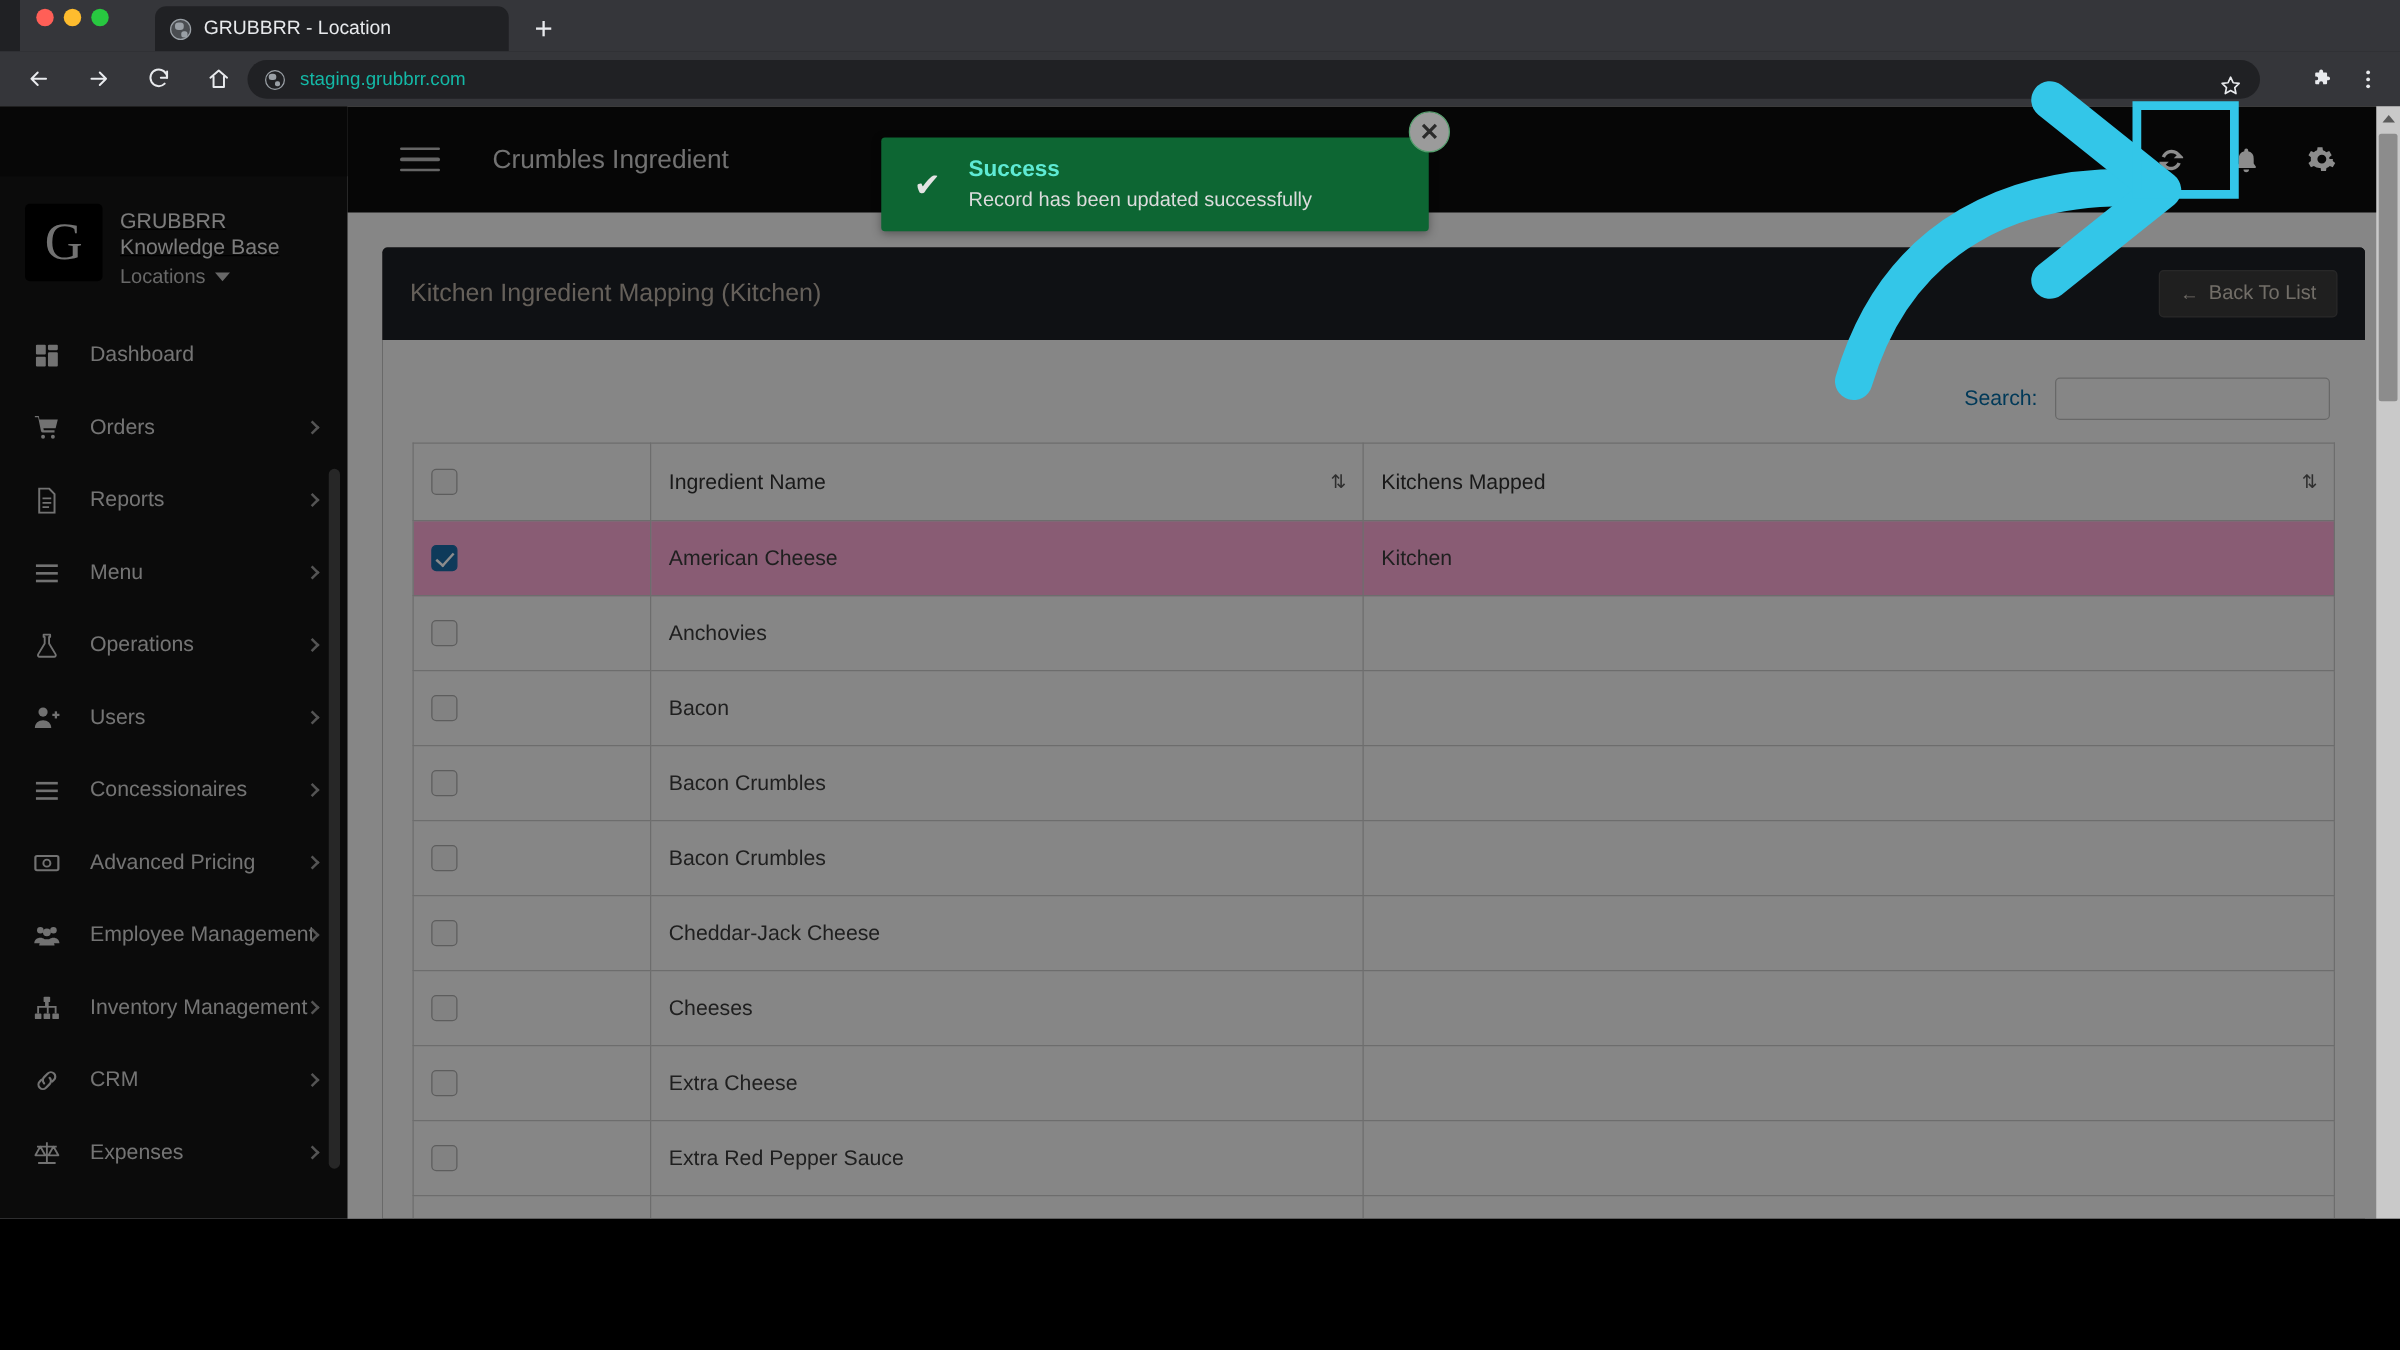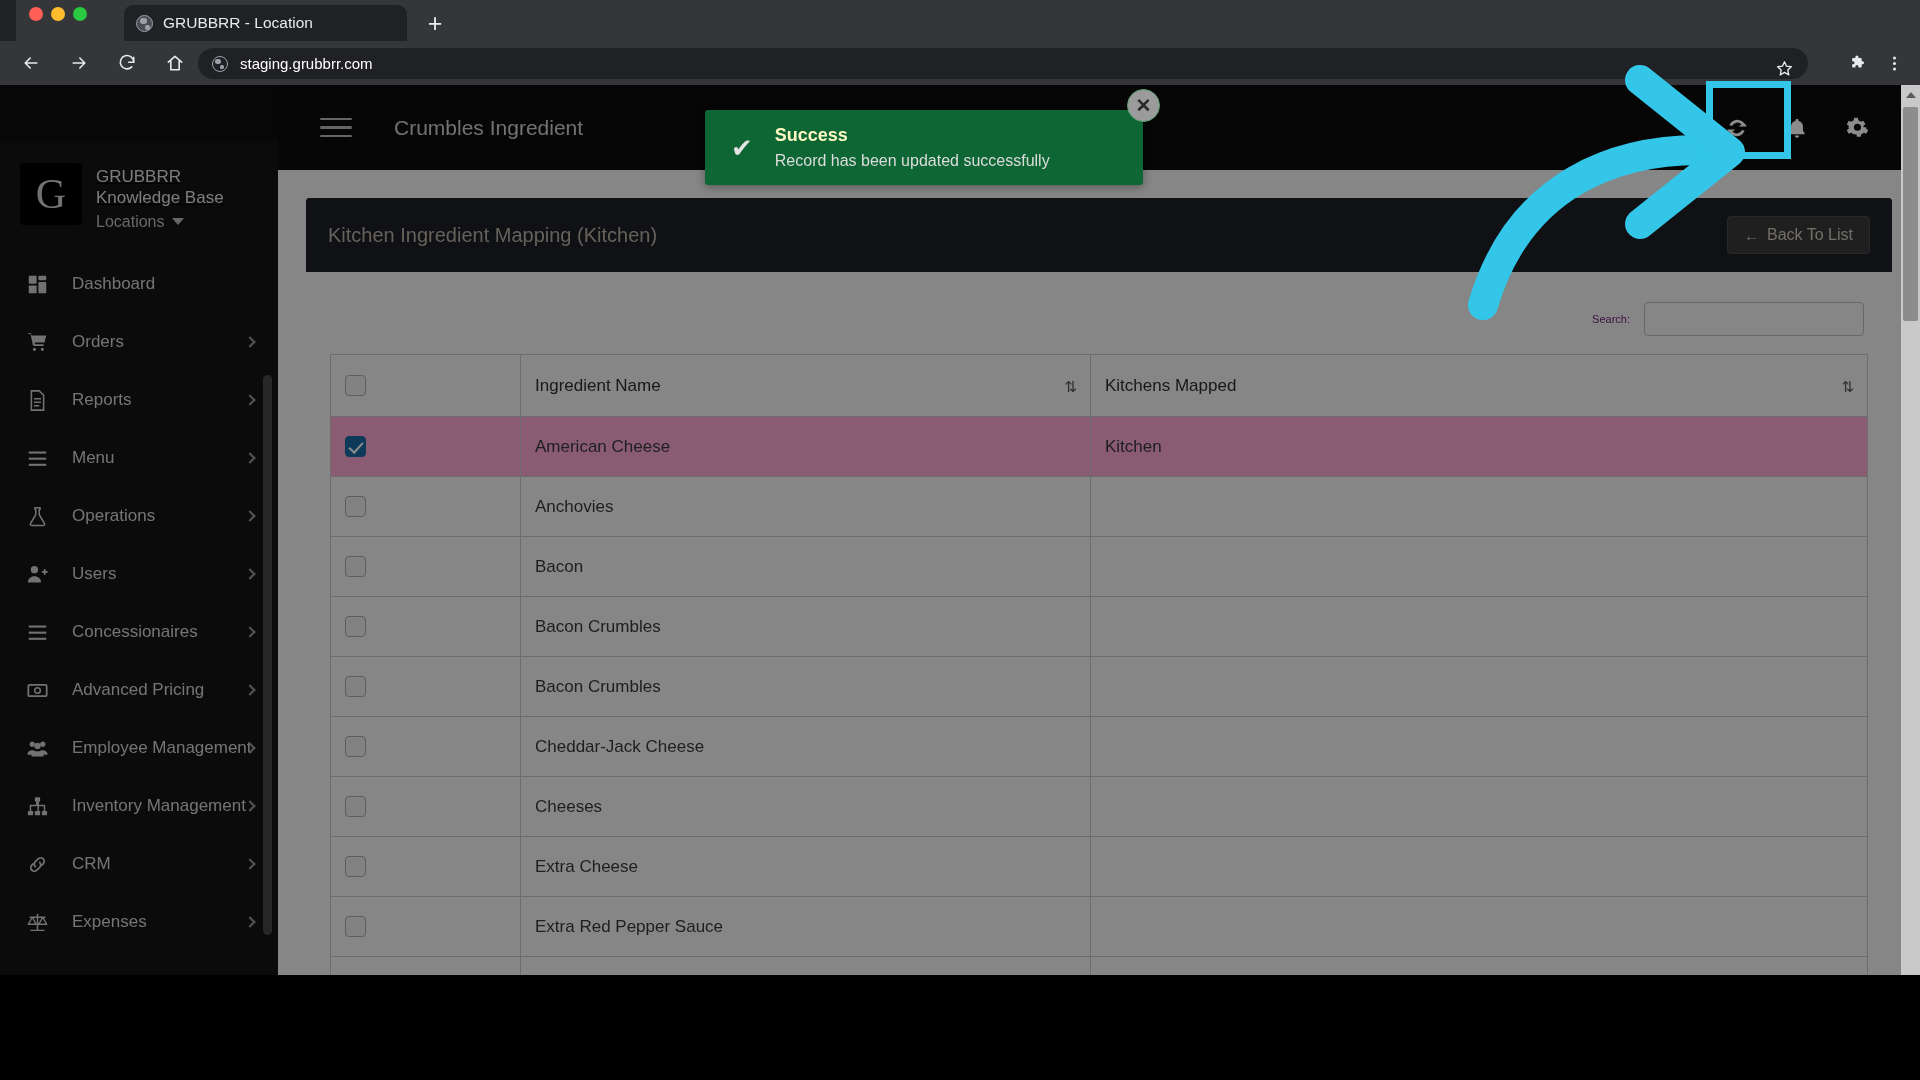--- a/index.html
+++ b/index.html
@@ -71,21 +71,21 @@
     border: 1.5px solid #9aa0a6; position: relative; flex: none;
   }
   .omni-ico::before {
     content: ""; position: absolute; left: 2px; top: 2px;
     width: 6px; height: 5px; border-radius: 40%; background: #9aa0a6;
   }
   .omni-ico::after {
     content: ""; position: absolute; left: 7px; top: 8px;
     width: 4px; height: 4px; border-radius: 40%; background: #9aa0a6;
   }
-  .omni-url { font-size: 15px; color: #ffffff; flex: 1; }
+  .omni-url { font-size: 15px; color: #14b8a6; flex: 1; }
   .star-btn { position: absolute; right: 120px; top: 11px; }
   .tb-right { position: absolute; right: 10px; top: 6px; display: flex; align-items: center; gap: 4px; }
   .tb-ico { width: 32px; height: 32px; display: flex; align-items: center; justify-content: center; }
   .tb-ico svg { width: 19px; height: 19px; }
 
   
   #app {
     position: absolute; top: 85px; left: 0; width: 1920px; height: 890px;
     background: #f4f4f4; overflow: hidden;
   }
@@ -168,21 +168,21 @@
   .card-title { font-size: 20px; color: #b9b0a4; }
   .back-btn {
     margin-left: auto; background: #3a3a3a; color: #cfc8bd; font-size: 16px;
     border: 1px solid #4a4a4a; border-radius: 4px; padding: 9px 16px;
     display: inline-flex; align-items: center; gap: 8px;
   }
   .back-btn .arr { font-size: 15px; }
 
   .card-body { background: #f4f4f4; padding: 22px 24px 0 24px; min-height: 730px; }
   .search-row { display: flex; justify-content: flex-end; align-items: center; gap: 14px; padding: 8px 4px 18px 0; }
-  .search-lbl { font-size: 11px; color: #701a75; }
+  .search-lbl { font-size: 17px; color: #0369a1; }
   .search-input {
     width: 220px; height: 34px; border: 1px solid #bdbdbd; border-radius: 4px;
     background: transparent;
   }
 
   table.dt { width: 100%; border-collapse: collapse; background: transparent; }
   table.dt th, table.dt td {
     border: 1px solid #c6c6c6; padding: 0 14px; text-align: left;
     font-weight: normal;
   }
@@ -227,21 +227,21 @@
 
   
   #toast {
     position: absolute; left: 705px; top: 110px; width: 438px; height: 75px;
     background: #0d6633; border-radius: 3px; z-index: 60;
     display: flex; align-items: center; gap: 22px; padding: 0 26px;
     box-shadow: 0 2px 8px rgba(0,0,0,0.35);
   }
   #toast .t-check { font-size: 26px; color: #e4e4e4; line-height: 1; }
   #toast .t-body { display: flex; flex-direction: column; gap: 6px; }
-  #toast .t-title { font-size: 18px; font-weight: bold; color: #fef9c3; }
+  #toast .t-title { font-size: 18px; font-weight: bold; color: #5eead4; }
   #toast .t-msg { font-size: 16px; color: #dcdcdc; }
   #toast .t-close {
     position: absolute; right: -17px; top: -21px; width: 33px; height: 33px;
     border-radius: 50%; background: #9b9b9b; border: 1.5px solid #57a06f;
     color: #2b2b2b; font-size: 19px; font-weight: bold;
     display: flex; align-items: center; justify-content: center;
   }
 
   
   #annot { position: absolute; inset: 0; z-index: 80; pointer-events: none; }

